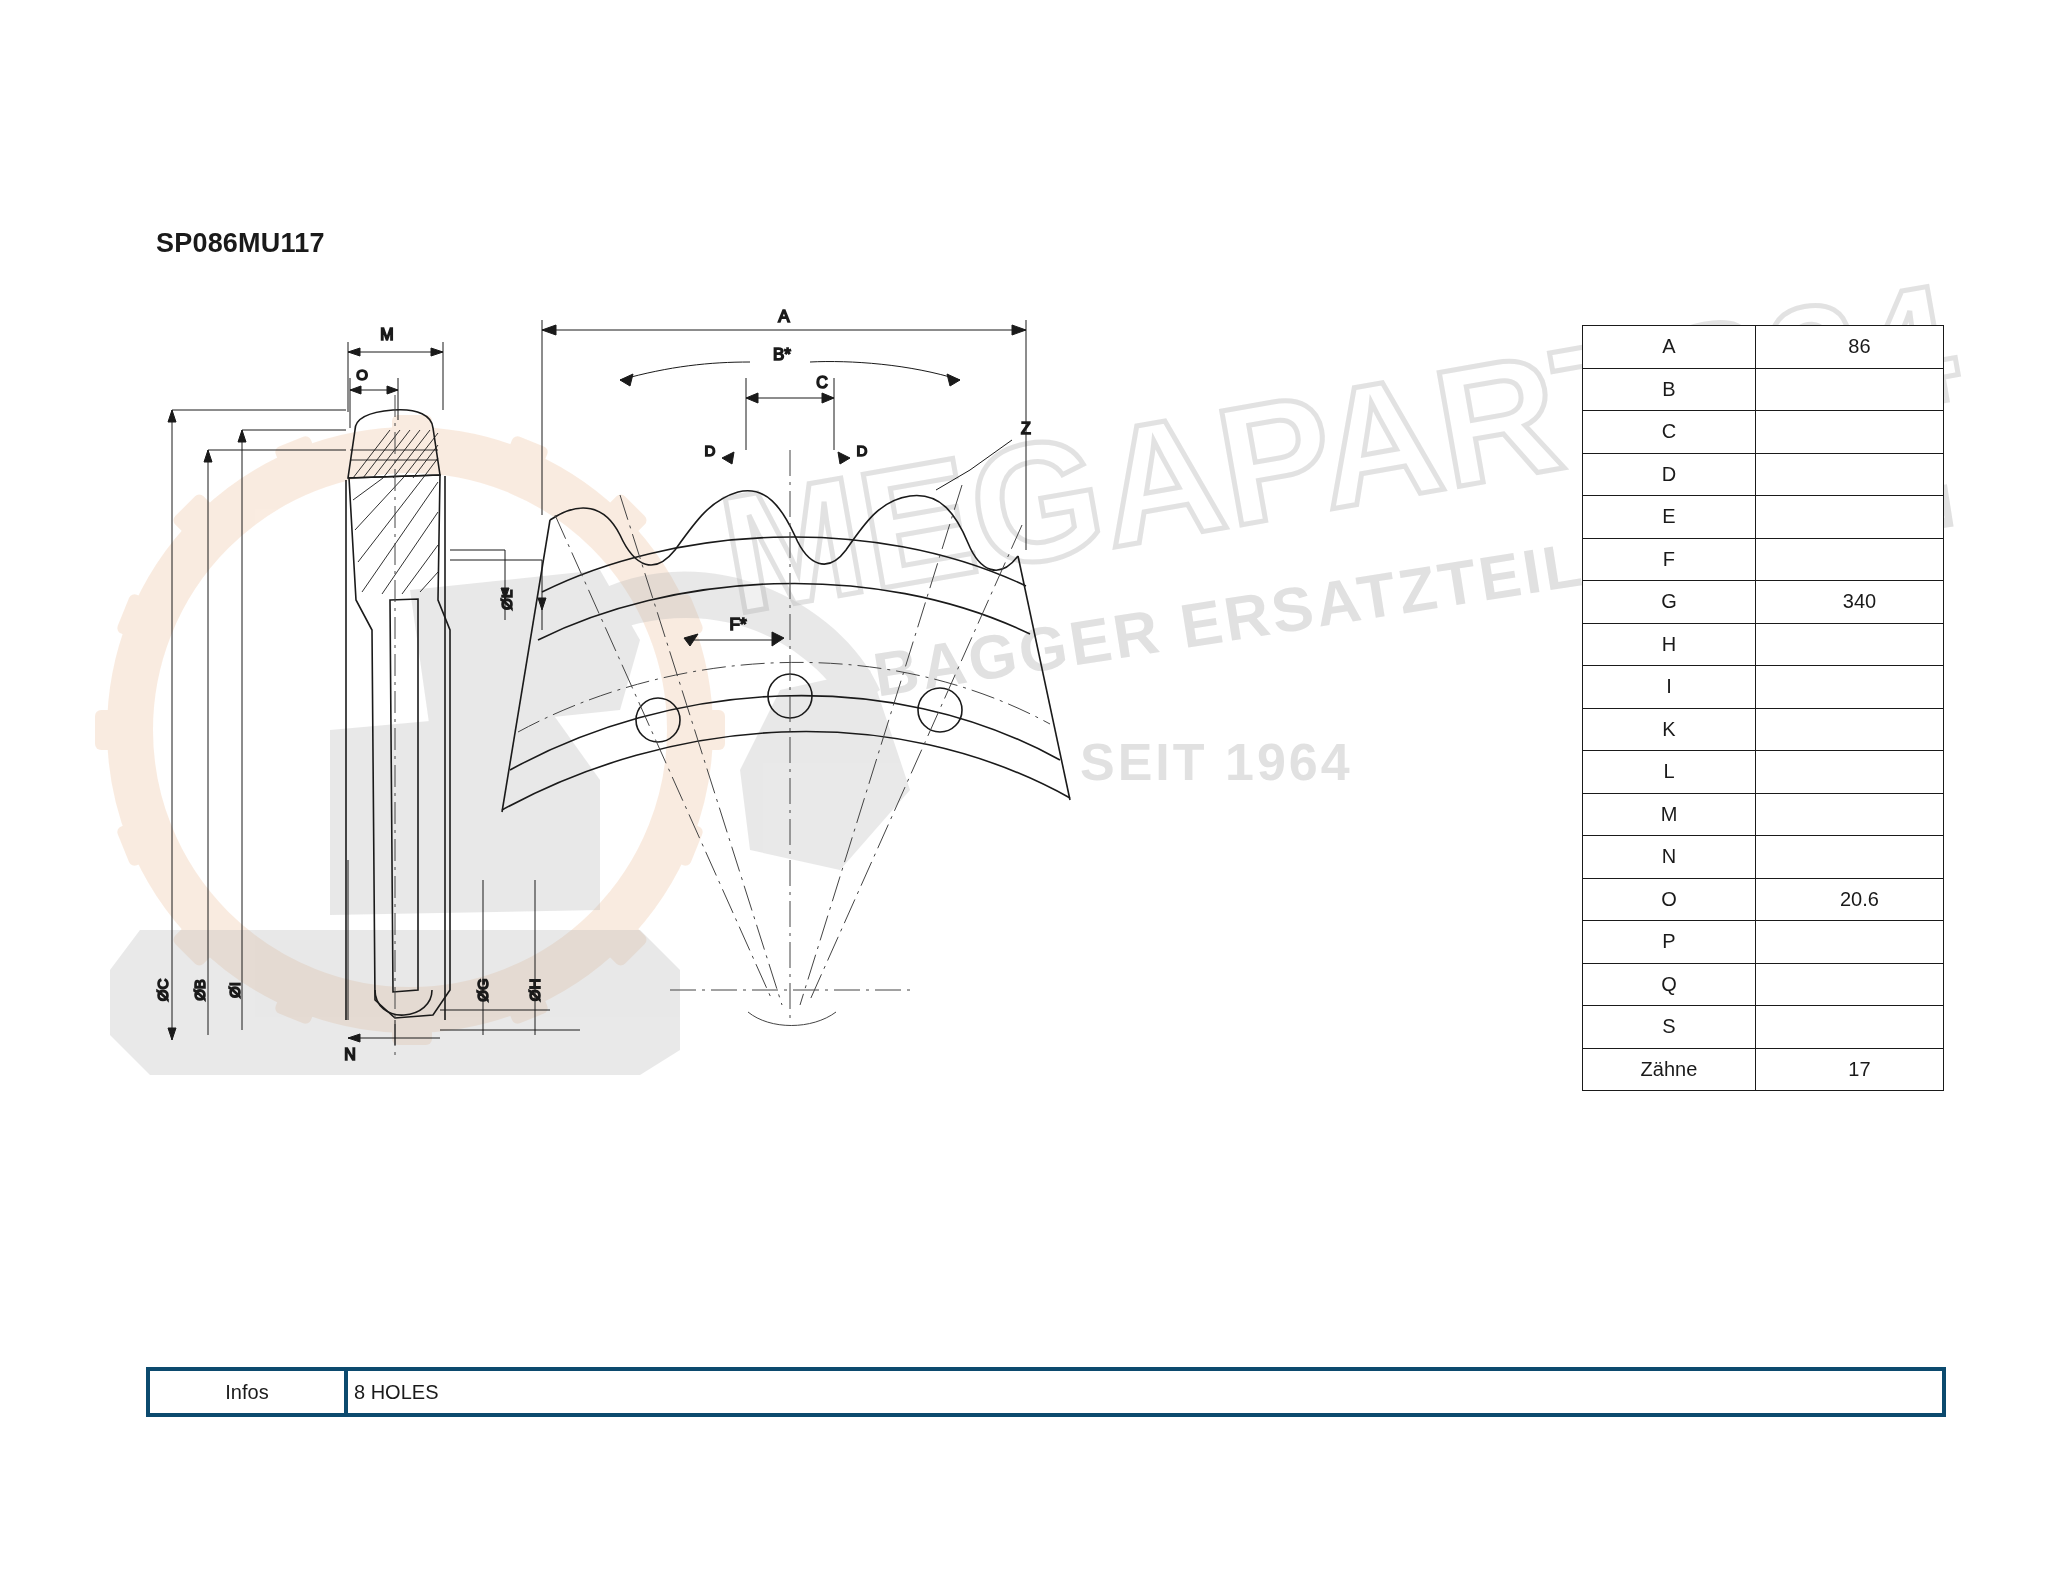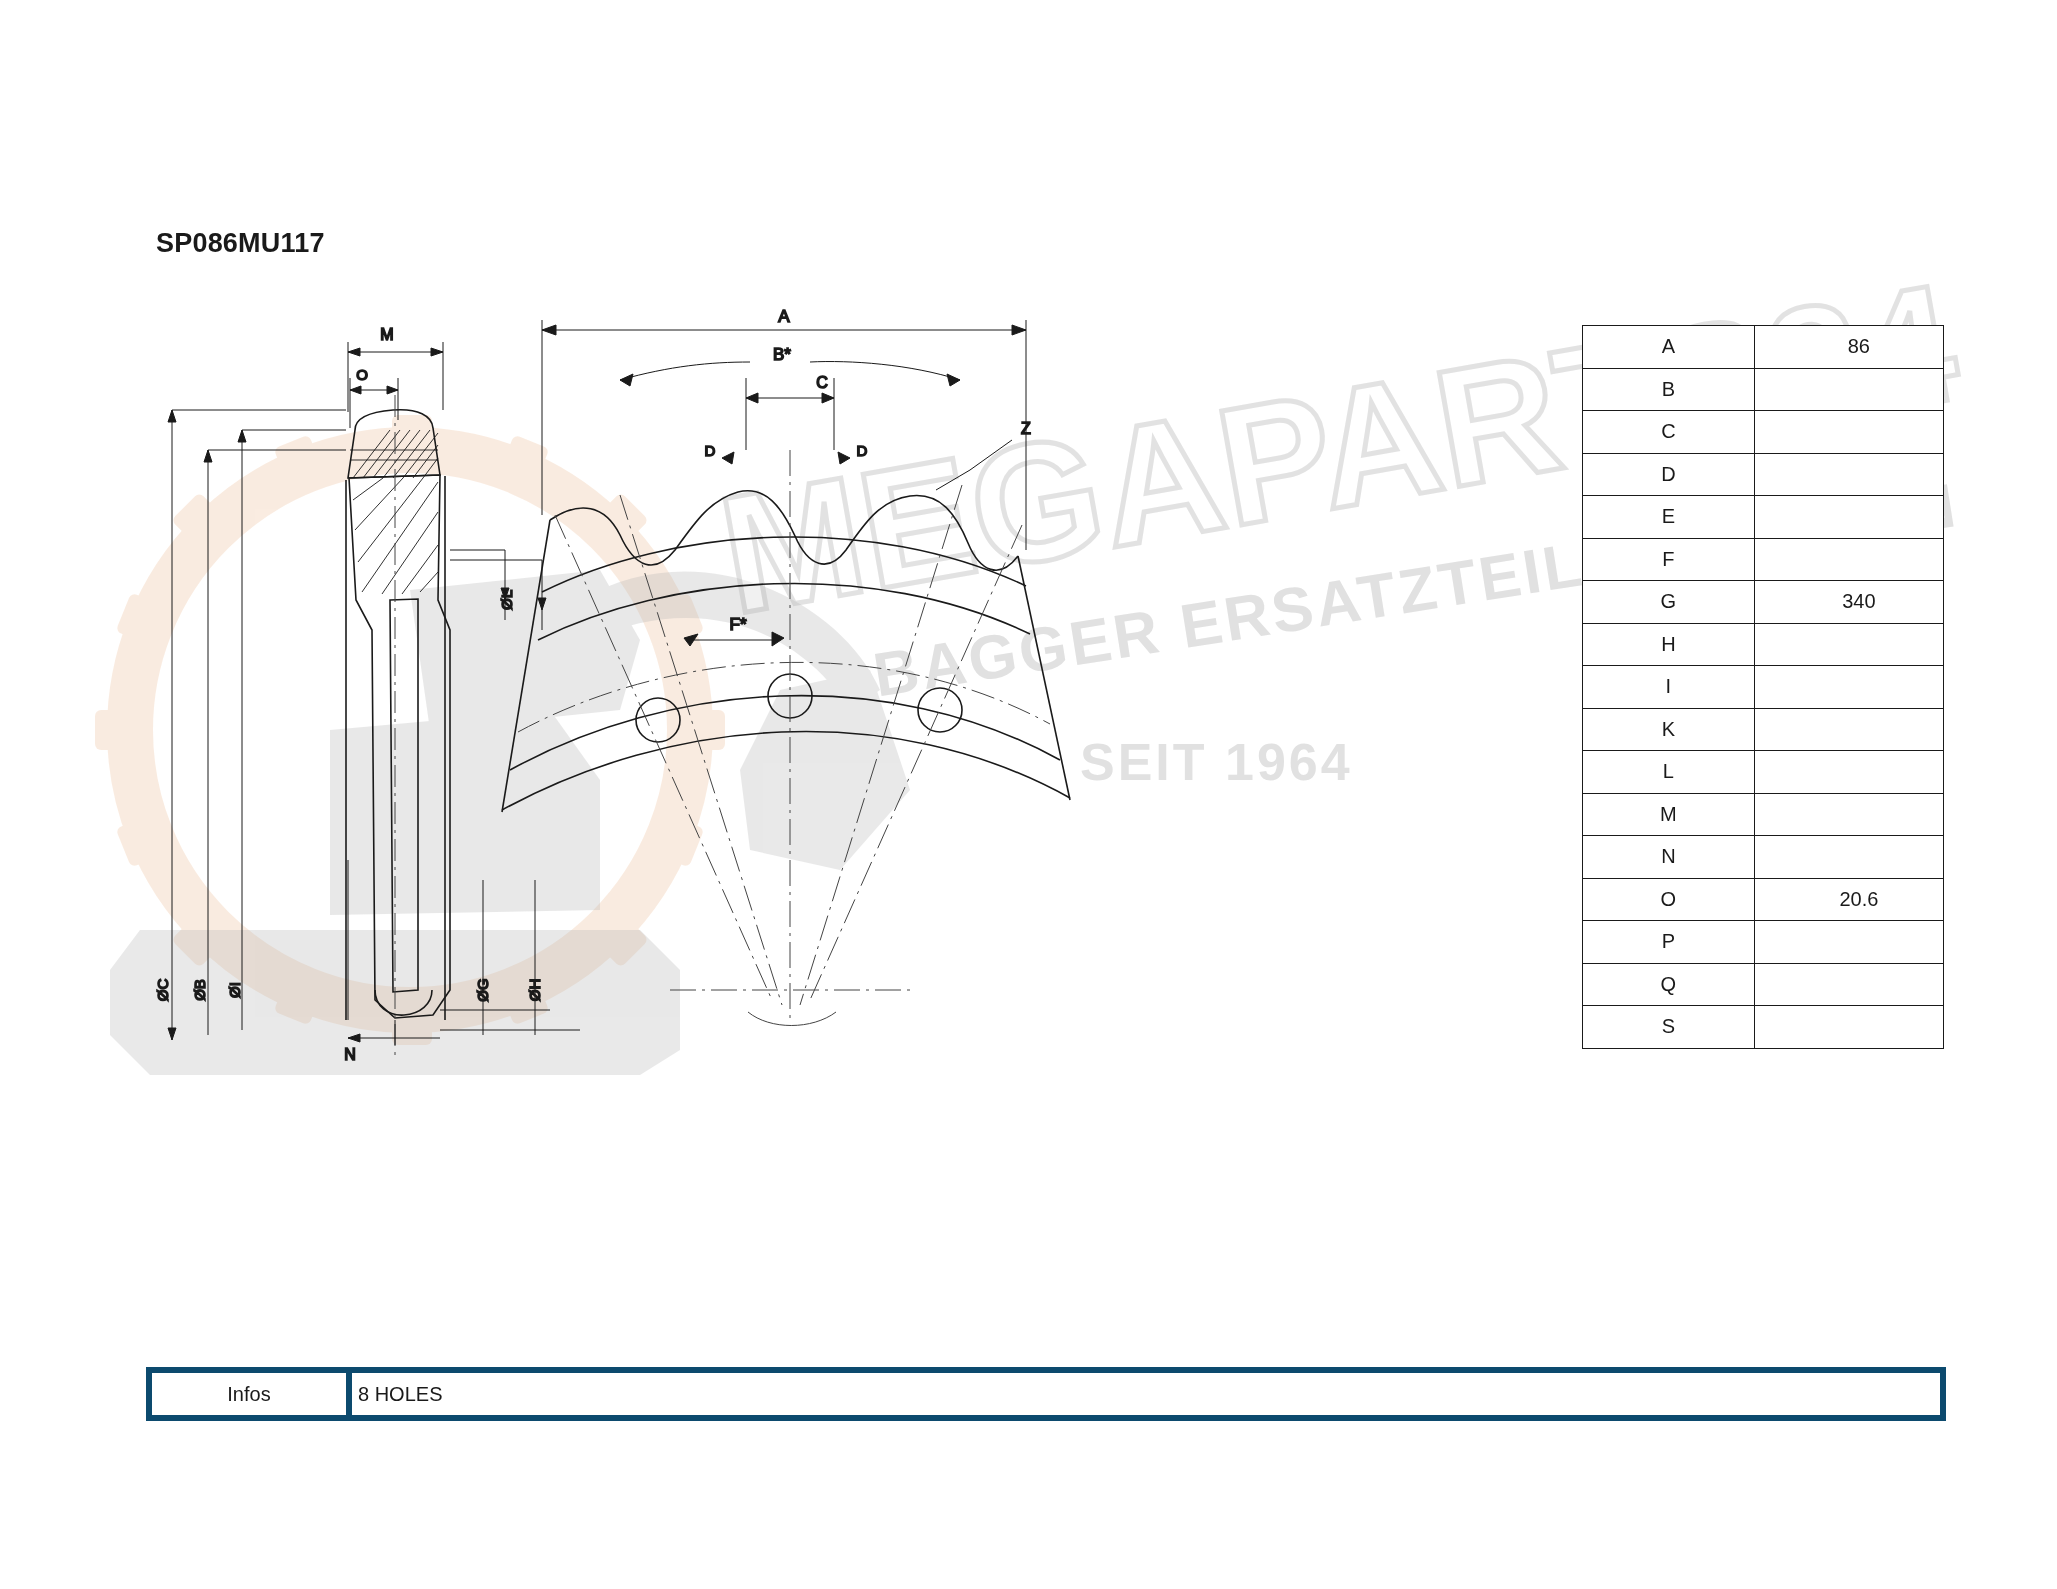--- a/index.html
+++ b/index.html
@@ -72,21 +72,21 @@
   .infos-table {
     position: absolute;
     left: 146px;
     top: 1367px;
     width: 1800px;
     border-collapse: collapse;
     z-index: 3;
     background: #ffffff;
   }
   .infos-table td {
-    border: 6px solid #0c4a6e;
+    border: 4px solid #0c4a6e;
     height: 42px;
     font-size: 20px;
     color: #1a1a1a;
     padding: 0 6px;
   }
   .infos-table td.label {
     width: 182px;
     text-align: center;
   }
   .infos-table td.value {
@@ -404,20 +404,24 @@
       <td class="val"></td>
     </tr>
     <tr>
       <td class="key">Q</td>
       <td class="val"></td>
     </tr>
     <tr>
       <td class="key">S</td>
       <td class="val"></td>
     </tr>
+    <tr>
+      <td class="key">Zähne</td>
+      <td class="val">17</td>
+    </tr>
   </tbody>
 </table>
 
 <table class="infos-table">
   <tbody>
     <tr>
       <td class="label">Infos</td>
       <td class="value">8 HOLES</td>
     </tr>
   </tbody>

